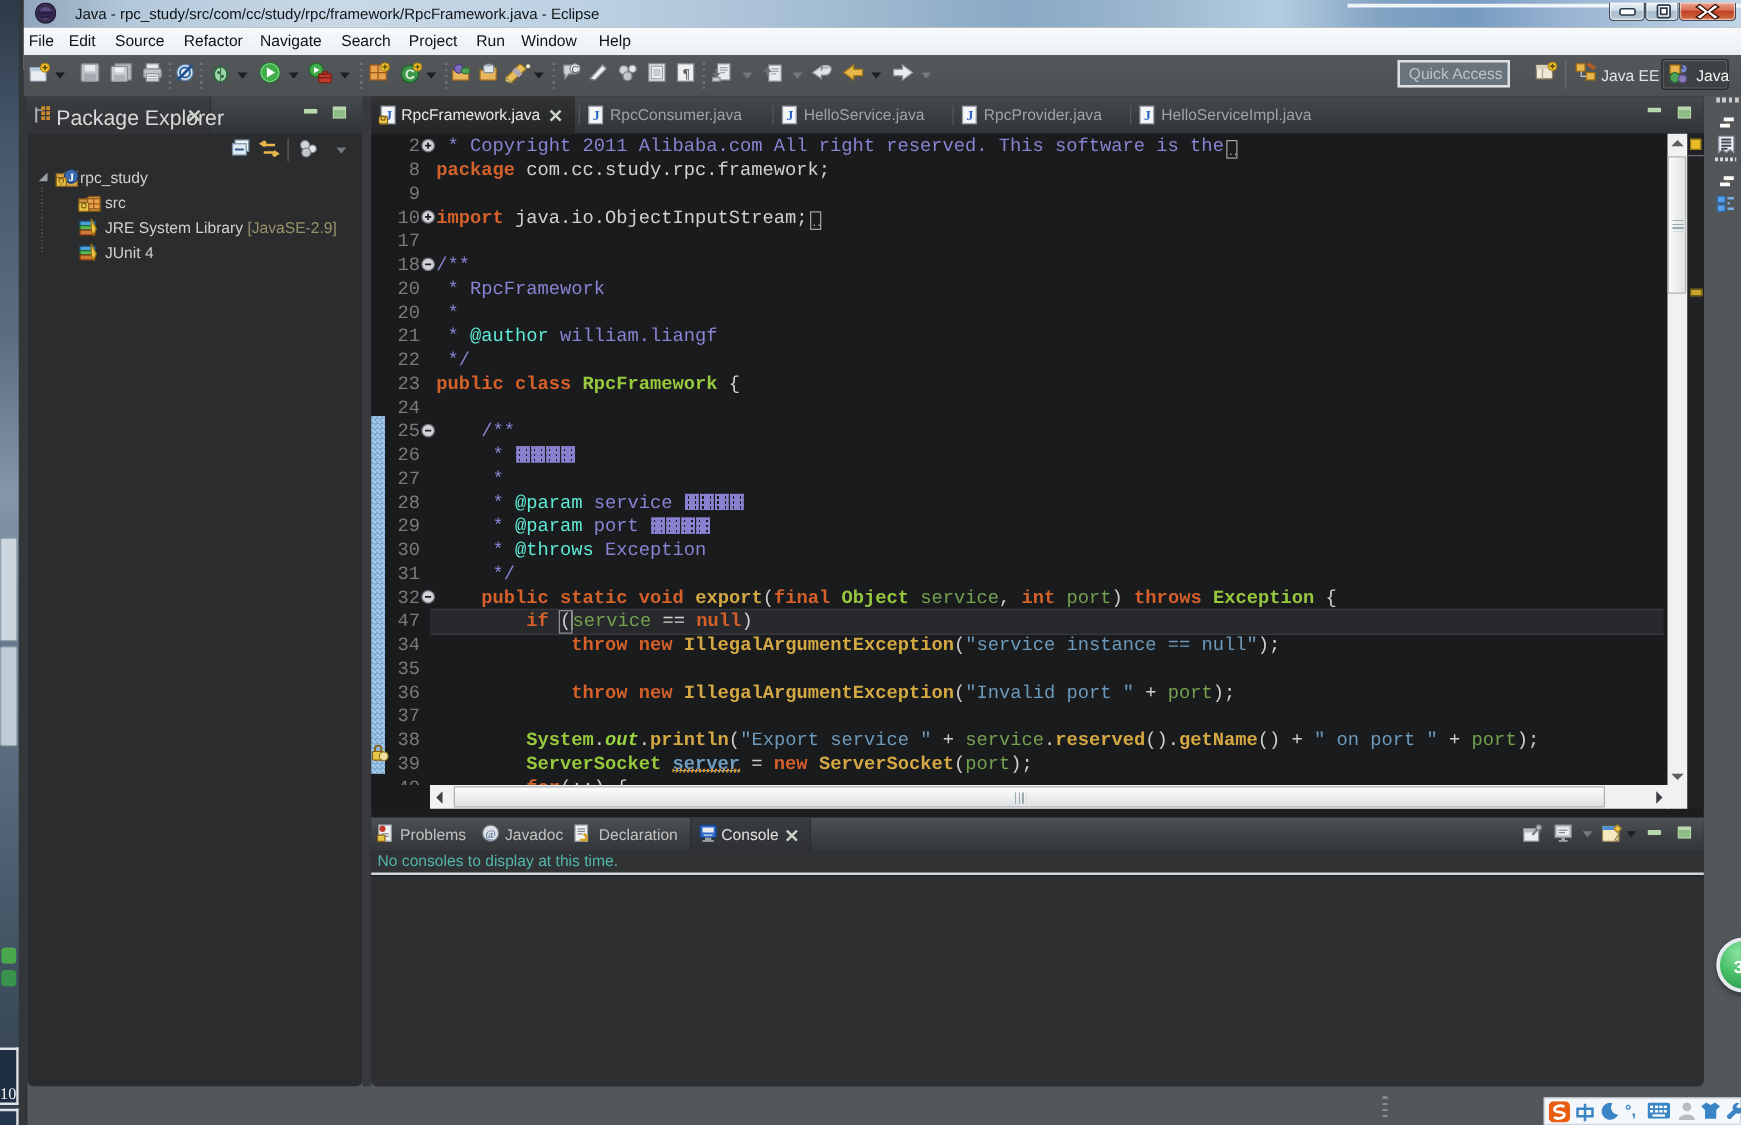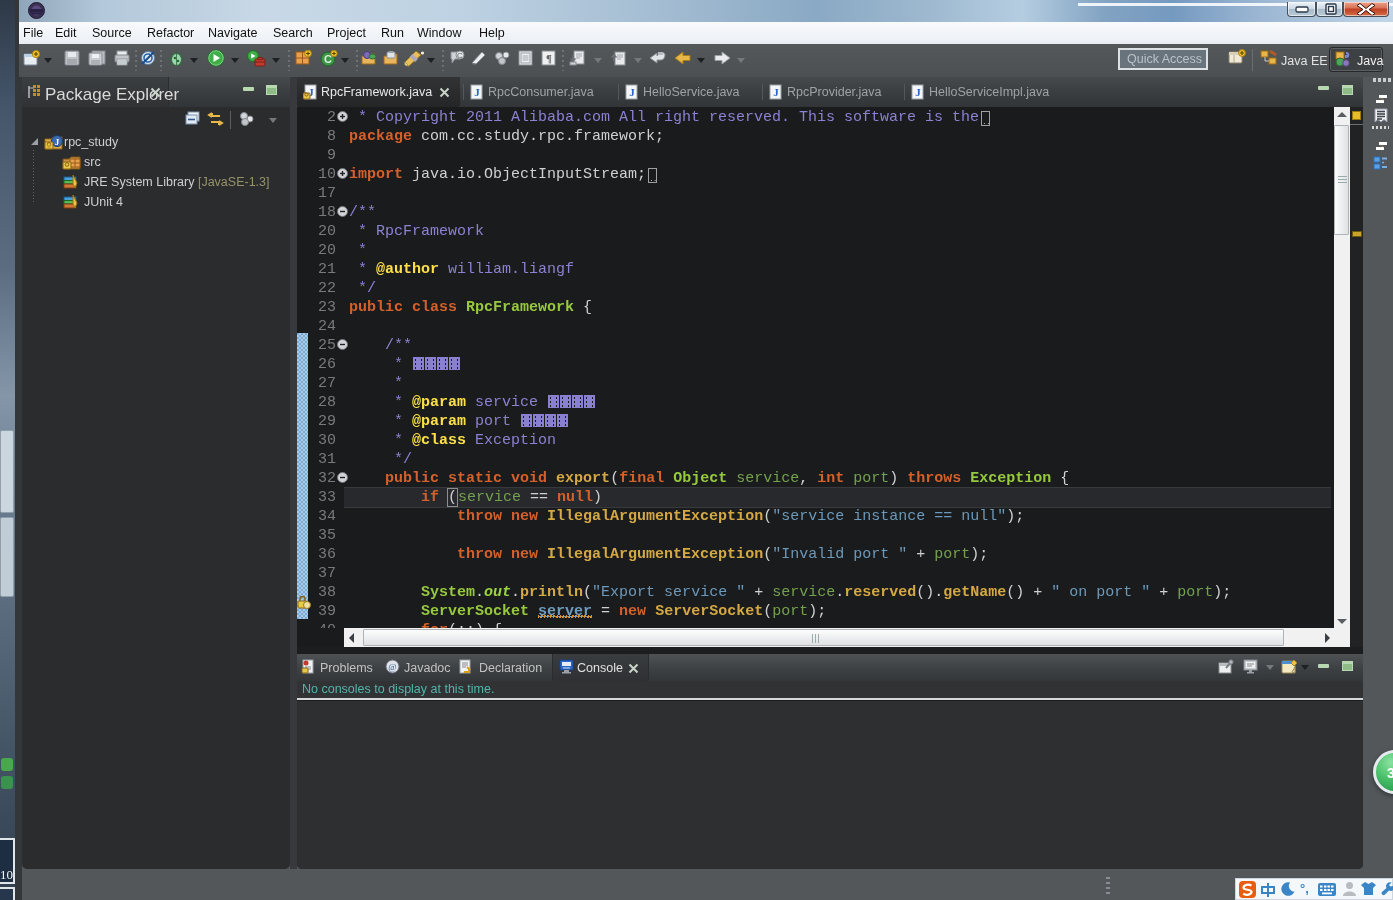--- a/index.html
+++ b/index.html
@@ -50,21 +50,21 @@
 .k{color:#d4602a;font-weight:bold}
 .m{color:#d4a843;font-weight:bold}
 .pm{color:#d4a843;font-weight:bold}
 .t{color:#97c93d;font-weight:bold}
 .v{color:#74a14e}
 .sv{color:#6f9dc0;font-weight:bold;text-decoration:underline}
 .o{font-weight:bold;font-style:italic;color:#9ad63f}
 .s{color:#6d99ba}
 .n{color:#6d99ba}
 .d{color:#8a82d2}
-.g{color:#fde047;font-weight:bold}
+.g{color:#5eead4;font-weight:normal}
 .brk{outline:1px solid #8a8e92;color:#d0d0d0}
 .caret{display:inline-block;width:0;border-left:1px solid #e8e8e8;height:15px;vertical-align:-3px}
 .fbox{display:inline-block;width:9px;height:15px;border:1px solid #a0a0a0;background:transparent;color:#b8b8b8;font-size:8px;line-height:19px;text-align:center;vertical-align:-3px;margin-left:2px;letter-spacing:-1px}
 .cjk{display:inline-block;width:11px;height:13px;margin:0 .5px;vertical-align:-2px;background:linear-gradient(90deg,#8a80d0 0 2px,transparent 2px 3px,#8a80d0 3px 8px,transparent 8px 9px,#8a80d0 9px 11px),repeating-linear-gradient(180deg,#8a80d0 0 2px,transparent 2px 4px);background-blend-mode:normal}
 .sb{position:absolute;background:#f1f1f1}
 #vsb{left:1037px;top:0;width:16px;height:540px}
 #vthumb{position:absolute;left:0px;top:18px;width:15px;height:110px;background:linear-gradient(90deg,#fdfdfd,#dfe1e3);border:1px solid #b0b3b6;border-radius:1px}
 #hsb{left:47px;top:521px;width:991px;height:19px}
 #hthumb{position:absolute;left:19px;top:1px;width:921px;height:17px;background:linear-gradient(180deg,#fdfdfd,#dfe1e3);border:1px solid #b0b3b6;border-radius:1px}
 #ovr{position:absolute;left:1053px;top:0;width:13px;height:540px;background:#212224}
@@ -91,20 +91,21 @@
       <div style="position:absolute;left:0;top:867px;width:13px;height:14px;color:#f2f4f6;font-size:13px;font-family:&quot;Liberation Serif&quot;,serif">10</div>
     </div>
 <div class="abs" id="wborder"></div>
 <div class="abs" id="title">
   <span class="abs" style="left:9px;top:2px"><svg width="17" height="17" viewBox="0 0 17 17">
           <circle cx="8.5" cy="8.5" r="8" fill="#3a3050" stroke="#221a38"></circle>
           <circle cx="8.5" cy="8.5" r="5" fill="#5a4a80"></circle>
           <rect x="2" y="7" width="13" height="3.5" fill="#2a2244"></rect>
           <rect x="3.5" y="10.5" width="10" height="2" fill="#2a2244"></rect>
         </svg></span>
+  <span class="txt">Java - rpc_study/src/com/cc/study/rpc/framework/RpcFramework.java - Eclipse</span>
 </div>
 <div class="abs" style="left:1078px;top:3px;width:315px;height:3px;background:#fafcfe;opacity:.9"></div>
 <div class="abs wbtn" style="left:1287px;width:29px">
       <svg width="14" height="8">
         <rect x="1" y="2" width="12" height="5" rx="1.5" fill="#fff" stroke="#2a3a4a" stroke-width="1.3"></rect>
       </svg>
     </div>
 <div class="abs wbtn" style="left:1316px;width:27px">
       <svg width="15" height="13">
         <rect x="3.5" y="1.5" width="10" height="10" rx="1" fill="#fff" stroke="#2a3a4a" stroke-width="1.4"></rect>
@@ -378,21 +379,21 @@
             </svg></span>
           <span class="tx" style="left:62px">src</span>
         </div>
         <div class="treerow" style="top:40px">
           <span class="ico" style="left:41px;top:2px"><svg width="16" height="15" viewBox="0 0 16 15">
               <rect x="1" y="3" width="12" height="3.5" fill="#4aa0d8" stroke="#1a5a88"></rect>
               <rect x="1" y="6.5" width="12" height="3.5" fill="#58b858" stroke="#1a6a2a"></rect>
               <rect x="1" y="10" width="12" height="4" fill="#d07838" stroke="#7a3a10"></rect>
               <path d="M10 1 L14 9 L12 14 L10 10 Z" fill="#f0c24a" stroke="#9a7210"></path>
             </svg></span>
-          <span class="tx" style="left:62px">JRE System Library <span class="dim">[JavaSE-1.3]</span></span>
+          <span class="tx" style="left:62px">JRE System Library <span class="dim">[JavaSE-2.9]</span></span>
         </div>
         <div class="treerow" style="top:60px">
           <span class="ico" style="left:41px;top:2px"><svg width="16" height="15" viewBox="0 0 16 15">
               <rect x="1" y="3" width="12" height="3.5" fill="#4aa0d8" stroke="#1a5a88"></rect>
               <rect x="1" y="6.5" width="12" height="3.5" fill="#58b858" stroke="#1a6a2a"></rect>
               <rect x="1" y="10" width="12" height="4" fill="#d07838" stroke="#7a3a10"></rect>
               <path d="M10 1 L14 9 L12 14 L10 10 Z" fill="#f0c24a" stroke="#9a7210"></path>
             </svg></span>
           <span class="tx" style="left:62px">JUnit 4</span>
         </div>
@@ -475,21 +476,21 @@
 <div style="top:191px">23</div>
 <div style="top:210px">24</div>
 <div style="top:229px">25</div>
 <div style="top:248px">26</div>
 <div style="top:267px">27</div>
 <div style="top:286px">28</div>
 <div style="top:305px">29</div>
 <div style="top:324px">30</div>
 <div style="top:343px">31</div>
 <div style="top:362px">32</div>
-<div style="top:381px">33</div>
+<div style="top:381px">47</div>
 <div style="top:400px">34</div>
 <div style="top:419px">35</div>
 <div style="top:438px">36</div>
 <div style="top:457px">37</div>
 <div style="top:476px">38</div>
 <div style="top:495px">39</div>
 <div style="top:514px">40</div>
           </div>
       <div class="fold" style="top:4px">
             <svg width="9" height="9" style="position:absolute;left:0;top:0">
@@ -529,21 +530,21 @@
 <div class="ln" style="top:134px"><span class="d"> *</span></div>
 <div class="ln" style="top:153px"><span class="d"> * </span><span class="g">@author</span><span class="d"> william.liangf</span></div>
 <div class="ln" style="top:172px"><span class="d"> */</span></div>
 <div class="ln" style="top:191px"><span class="k">public</span> <span class="k">class</span> <span class="t">RpcFramework</span> {</div>
 <div class="ln" style="top:210px"></div>
 <div class="ln" style="top:229px"><span class="d">    /**</span></div>
 <div class="ln" style="top:248px"><span class="d">     * </span><b class="cjk"></b><b class="cjk"></b><b class="cjk"></b><b class="cjk"></b></div>
 <div class="ln" style="top:267px"><span class="d">     *</span></div>
 <div class="ln" style="top:286px"><span class="d">     * </span><span class="g">@param</span><span class="d"> service </span><b class="cjk"></b><b class="cjk"></b><b class="cjk"></b><b class="cjk"></b></div>
 <div class="ln" style="top:305px"><span class="d">     * </span><span class="g">@param</span><span class="d"> port </span><b class="cjk"></b><b class="cjk"></b><b class="cjk"></b><b class="cjk"></b></div>
-<div class="ln" style="top:324px"><span class="d">     * </span><span class="g">@class</span><span class="d"> Exception</span></div>
+<div class="ln" style="top:324px"><span class="d">     * </span><span class="g">@throws</span><span class="d"> Exception</span></div>
 <div class="ln" style="top:343px"><span class="d">     */</span></div>
 <div class="ln" style="top:362px">    <span class="k">public</span> <span class="k">static</span> <span class="k">void</span> <span class="m">export</span>(<span class="k">final</span> <span class="t">Object</span> <span class="v">service</span>, <span class="k">int</span> <span class="v">port</span>) <span class="k">throws</span> <span class="t">Exception</span> {</div>
 <div class="ln" style="top:381px">        <span class="k">if</span> <span class="brk">(</span><span class="caret"></span><span class="v">service</span> == <span class="k">null</span>)</div>
 <div class="ln" style="top:400px">            <span class="k">throw</span> <span class="k">new</span> <span class="m">IllegalArgumentException</span>(<span class="s">"service instance == null"</span>);</div>
 <div class="ln" style="top:438px">            <span class="k">throw</span> <span class="k">new</span> <span class="m">IllegalArgumentException</span>(<span class="s">"Invalid port "</span> + <span class="v">port</span>);</div>
 <div class="ln" style="top:457px"></div>
 <div class="ln" style="top:476px">        <span class="t">System</span>.<span class="o">out</span>.<span class="pm">println</span>(<span class="s">"Export service "</span> + <span class="v">service</span>.<span class="m">reserved</span>().<span class="m">getName</span>() + <span class="s">" on port "</span> + <span class="v">port</span>);</div>
 <div class="ln" style="top:495px">        <span class="t">ServerSocket</span> <span class="sv">server</span> = <span class="k">new</span> <span class="m">ServerSocket</span>(<span class="v">port</span>);</div>
 <div class="ln" style="top:514px">        <span class="k">for</span>(;;) {</div>
           </div>

